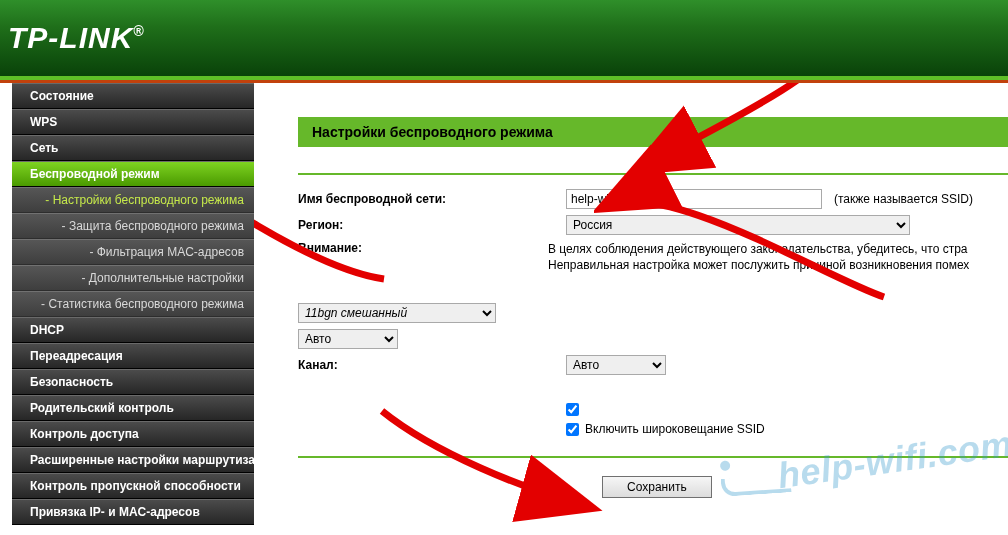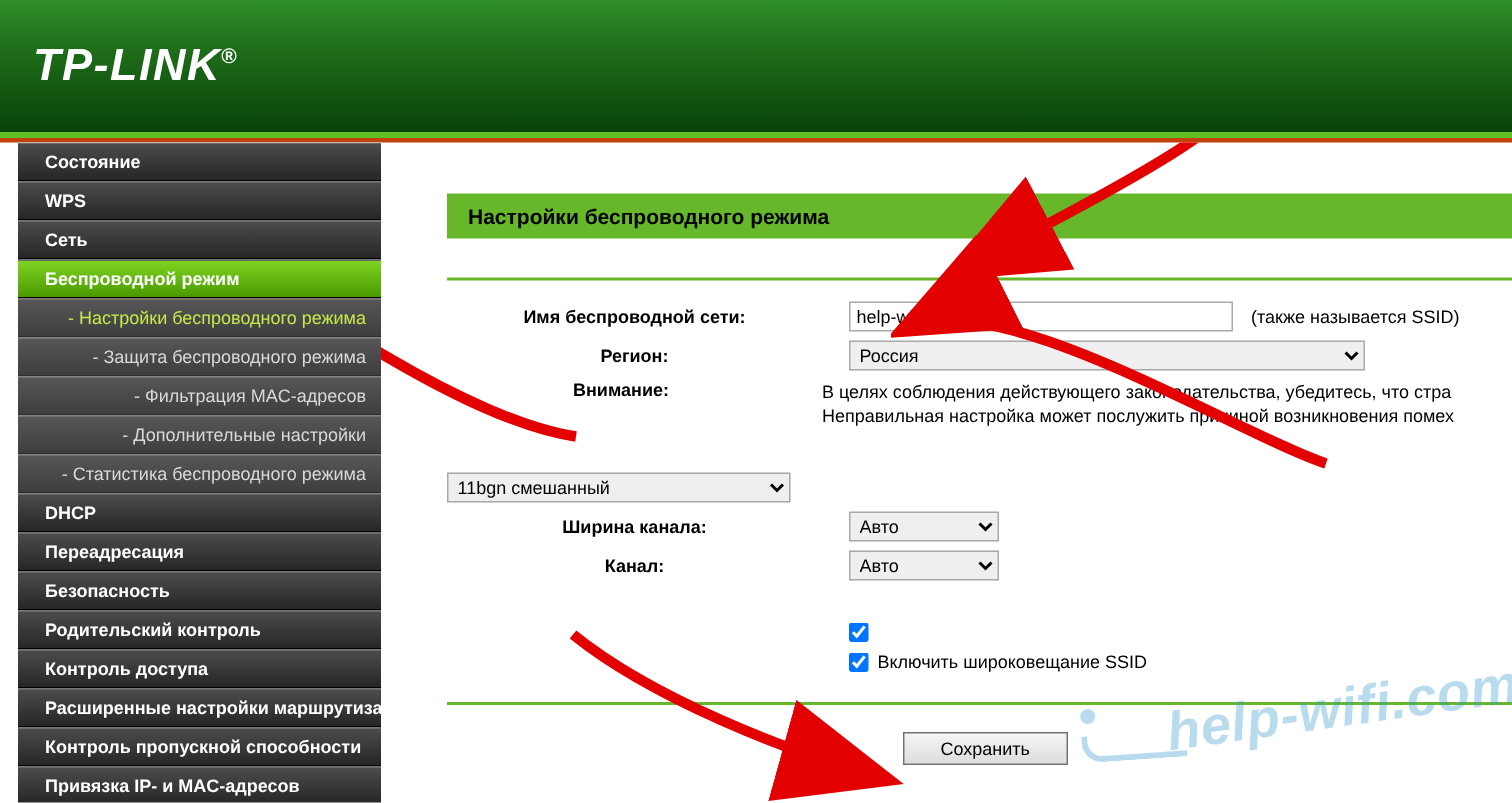--- a/index.html
+++ b/index.html
@@ -7,25 +7,25 @@
     font-family: Arial, Helvetica, sans-serif;
     font-size: 12px;
     width: 1008px;
     height: 535px;
     overflow: hidden;
     background: #fff;
     position: relative;
   }
   
   .header {
-    height: 92px;
+    height: 80px;
     background: linear-gradient(to bottom, #2f8f2a 0%, #1f6f1a 35%, #094209 100%);
     display: flex;
     align-items: center;
-    padding-left: 22px;
+    padding-left: 8px;
     border-bottom: 4px solid #5fbf27;
   }
   .logo {
     color: #fff;
     font-weight: 900;
     font-size: 30px;
     letter-spacing: 1px;
     font-style: italic;
   }
   .logo-reg {
@@ -106,42 +106,42 @@
     width: 100%;
   }
   .form-row {
     display: flex;
     align-items: center;
     margin-bottom: 6px;
   }
   .form-row.top { align-items: flex-start; }
   .form-label {
     width: 268px;
-    text-align: center;
+    text-align: left;
     font-weight: bold;
     padding-right: 18px;
     font-size: 12px;
   }
   .txt-input {
     font-family: Arial;
     font-size: 12px;
     padding: 2px 4px;
     border: 1px solid #a9a9a9;
     background: #fff;
     width: 256px;
   }
   select {
     font-family: Arial;
     font-size: 12px;
     border: 1px solid #a9a9a9;
     background: #efefef;
     padding: 1px 2px;
   }
   .sel-wide { width: 344px; }
-  .sel-med  { width: 229px; }
+  .sel-med  { width: 198px; font-style: italic; }
   .sel-sm   { width: 100px; }
   .hint {
     font-size: 12px;
     color: #000;
     margin-left: 12px;
   }
   .warn {
     font-size: 12px;
     line-height: 16px;
     max-width: 460px;
@@ -253,21 +253,20 @@
 
     <div style="height:24px"></div>
 
     <div class="form-row">
       <select class="sel-med">
         <option>11bgn смешанный</option>
       </select>
     </div>
 
     <div class="form-row">
-      <div class="form-label">Ширина канала:</div>
       <select class="sel-sm">
         <option>Авто</option>
       </select>
     </div>
 
     <div class="form-row">
       <div class="form-label">Канал:</div>
       <select class="sel-sm">
         <option>Авто</option>
       </select>

